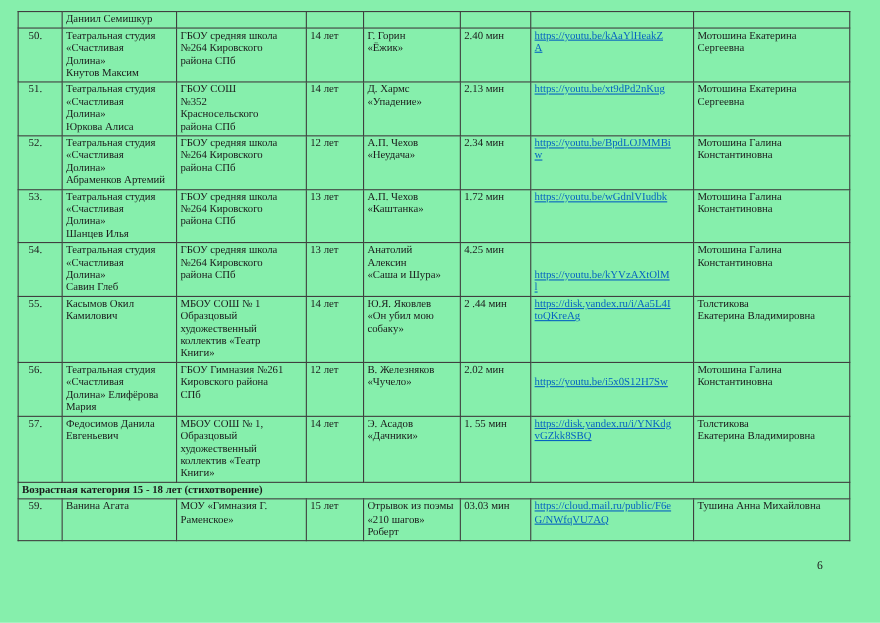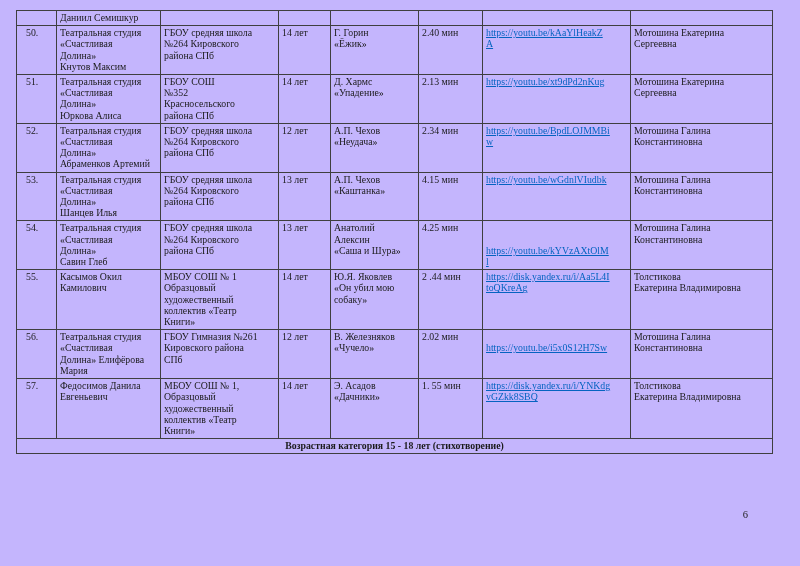--- a/index.html
+++ b/index.html
@@ -1,35 +1,35 @@
 <!DOCTYPE html>
 <html style="--link-color: #0563C1;"><head>
 <meta charset="utf-8">
 <style>
   html, body { margin:0; padding:0; }
   body {
     width:800px; height:566px; background:#ffffff;
     font-family:"Liberation Serif","DejaVu Serif",serif;
     color:#1b1b1b;
   }
-  .sheet { position:relative; width:800px; height:566px; overflow:hidden; background:#c4b5fd; }
+  .sheet { position:relative; width:800px; height:566px; overflow:hidden; background:#86efac; }
   table.results {
     position:absolute; left:16px; top:10px; width:756px;
     border-collapse:collapse; table-layout:fixed;
   }
   td {
     border:1px solid #3f3f3f;
     vertical-align:top;
     padding:1px 3px 2px 3px;
     font-size:9.8px; line-height:11.2px;
     white-space:pre-line;
     overflow-wrap:break-word;
   }
   .c-num { padding-left:9px; }
-  td.section { font-weight:bold; text-align:center; white-space:normal; }
+  td.section { font-weight:bold; white-space:normal; }
   tr.last-row td { height:34px; }
   a { color:var(--link-color,#0563C1); text-decoration:underline; cursor:pointer; }
   .page-number {
     position:absolute; left:710px; top:509px; width:38px;
     text-align:right; font-size:10.5px; color:#222;
   }
   .w-num{width:40px}.w-part{width:104px}.w-school{width:118px}.w-age{width:52px}
   .w-work{width:88px}.w-dur{width:64px}.w-link{width:148px}.w-teach{width:142px}
 </style>
 </head>
@@ -117,21 +117,21 @@
           <td class="c-part">Театральная студия
 «Счастливая
 Долина»
 Шанцев Илья</td>
           <td class="c-school">ГБОУ средняя школа
 №264 Кировского
 района СПб</td>
           <td class="c-age">13 лет</td>
           <td class="c-work">А.П. Чехов
 «Каштанка»</td>
-          <td class="c-dur">4.15 мин</td>
+          <td class="c-dur">1.72 мин</td>
           <td class="c-link"><a href="#">https://youtu.be/wGdnlVIudbk</a></td>
           <td class="c-teach">Мотошина Галина
 Константиновна</td>
         </tr>
         <tr>
           <td class="c-num">54.</td>
           <td class="c-part">Театральная студия
 «Счастливая
 Долина»
 Савин Глеб</td>
@@ -198,16 +198,30 @@
 «Дачники»</td>
           <td class="c-dur">1. 55 мин</td>
           <td class="c-link"><a href="#">https://disk.yandex.ru/i/YNKdg
 vGZkk8SBQ</a></td>
           <td class="c-teach">Толстикова
 Екатерина Владимировна</td>
         </tr>
         <tr>
           <td colspan="8" class="section">Возрастная категория 15 - 18 лет (стихотворение)</td>
         </tr>
+        <tr class="last-row">
+          <td class="c-num">59.</td>
+          <td class="c-part">Ванина Агата</td>
+          <td class="c-school">МОУ «Гимназия Г.
+Раменское»</td>
+          <td class="c-age">15 лет</td>
+          <td class="c-work">Отрывок из поэмы
+«210 шагов»
+Роберт</td>
+          <td class="c-dur">03.03 мин</td>
+          <td class="c-link"><a href="#">https://cloud.mail.ru/public/F6e
+G/NWfqVU7AQ</a></td>
+          <td class="c-teach">Тушина Анна Михайловна</td>
+        </tr>
       </tbody>
   </table>
   <div class="page-number">6</div>
 </div>
 
 </body></html>

